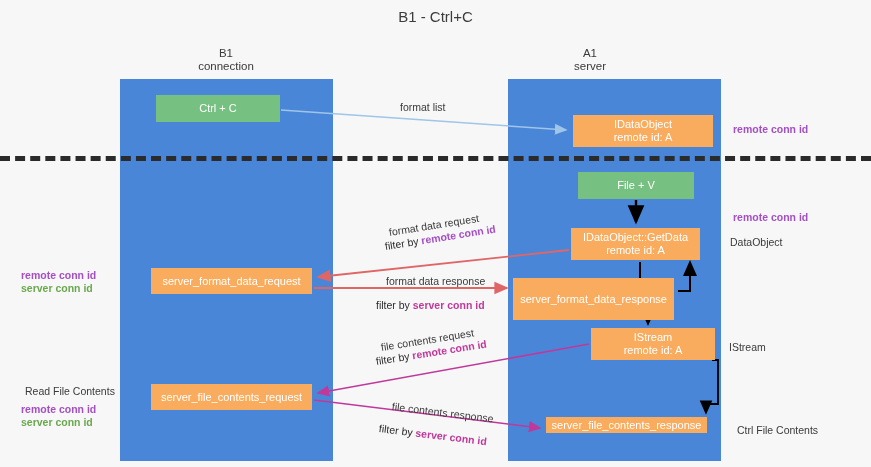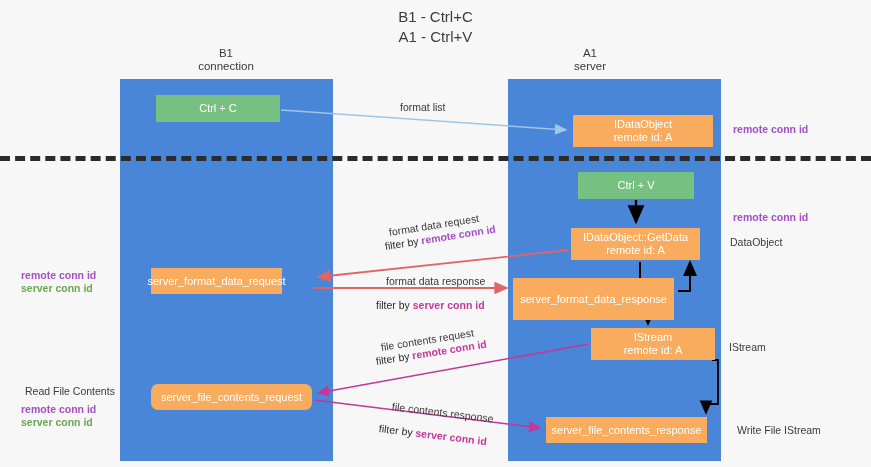--- a/index.html
+++ b/index.html
@@ -56,25 +56,25 @@
     text-align: center;
     padding: 2px 4px;
   }
   .box.green { background: #76c181; }
   .box.orange { background: #f9ac5d; }
 
   #box-ctrlc { left: 156px; top: 95px; width: 124px; height: 27px; }
   #box-idataobject { left: 573px; top: 115px; width: 140px; height: 32px; text-align: center; }
   #box-ctrlv { left: 578px; top: 172px; width: 116px; height: 27px; }
   #box-getdata { left: 571px; top: 228px; width: 129px; height: 32px; }
-  #box-sfdreq { left: 151px; top: 268px; width: 131px; height: 26px; }
+  #box-sfdreq { left: 151px; top: 268px; width: 161px; height: 26px; }
   #box-sfdres { left: 513px; top: 278px; width: 161px; height: 42px; }
   #box-istream { left: 591px; top: 328px; width: 124px; height: 32px; }
-  #box-sfcreq { left: 151px; top: 384px; width: 161px; height: 26px; border-radius: 7px; }
-  #box-sfcres { left: 546px; top: 417px; width: 161px; height: 26px; }
+  #box-sfcreq { left: 151px; top: 384px; width: 161px; height: 26px; }
+  #box-sfcres { left: 546px; top: 417px; width: 161px; height: 16px; }
 
   #dashed {
     position: absolute;
     left: 0; top: 156px;
     width: 871px;
     height: 0;
     border-top: 5px dashed #2b2b2b;
   }
 
   svg#wires {
@@ -100,21 +100,20 @@
   .lbl.rot-dn { transform: rotate(7deg); transform-origin: left center; }
   .ink { color: #2b2b2b; font-weight: normal; }
 </style>
 </head>
 <body>
 
 <div id="stage">
 
   <div id="title">
     <div>B1 - Ctrl+C</div>
-    <div>A1 - Ctrl+V</div>
   </div>
 
   <div class="col-head" id="head-b1">
     <div>B1</div>
     <div>connection</div>
   </div>
   <div class="col-head" id="head-a1">
     <div>A1</div>
     <div>server</div>
   </div>
@@ -162,21 +161,21 @@
   <div class="box green" id="box-ctrlc">
     <span>Ctrl + C</span>
   </div>
 
   <div class="box orange" id="box-idataobject">
     <span>IDataObject</span>
     <span>remote id: A</span>
   </div>
 
   <div class="box green" id="box-ctrlv">
-    <span>Ctrl + V</span>
+    <span>File + V</span>
   </div>
 
   <div class="box orange" id="box-getdata">
     <span>IDataObject::GetData</span>
     <span>remote id: A</span>
   </div>
 
   <div class="box orange" id="box-sfdreq">
     <span>server_format_data_request</span>
   </div>
@@ -209,21 +208,21 @@
   <div class="lbl plain rot-up" style="left:381px; top:341px;">file contents request</div>
   <div class="lbl rot-up" style="left:376px; top:355px;"><span class="ink">filter by </span><span class="lbl pink" style="position:static;">remote conn id</span></div>
 
   <div class="lbl plain rot-dn" style="left:392px; top:400px;">file contents response</div>
   <div class="lbl rot-dn" style="left:379px; top:422px;"><span class="ink">filter by </span><span class="lbl pink" style="position:static;">server conn id</span></div>
 
   <div class="lbl purple" style="left:733px; top:123px;">remote conn id</div>
   <div class="lbl purple" style="left:733px; top:211px;">remote conn id</div>
   <div class="lbl plain" style="left:730px; top:236px;">DataObject</div>
   <div class="lbl plain" style="left:729px; top:341px;">IStream</div>
-  <div class="lbl plain" style="left:737px; top:424px;">Write File IStream</div>
+  <div class="lbl plain" style="left:737px; top:424px;">Ctrl File Contents</div>
 
   <div class="lbl purple" style="left:21px; top:269px;">remote conn id</div>
   <div class="lbl green" style="left:21px; top:282px;">server conn id</div>
 
   <div class="lbl plain" style="left:25px; top:385px;">Read File Contents</div>
   <div class="lbl purple" style="left:21px; top:403px;">remote conn id</div>
   <div class="lbl green" style="left:21px; top:416px;">server conn id</div>
 
 </div>
 

